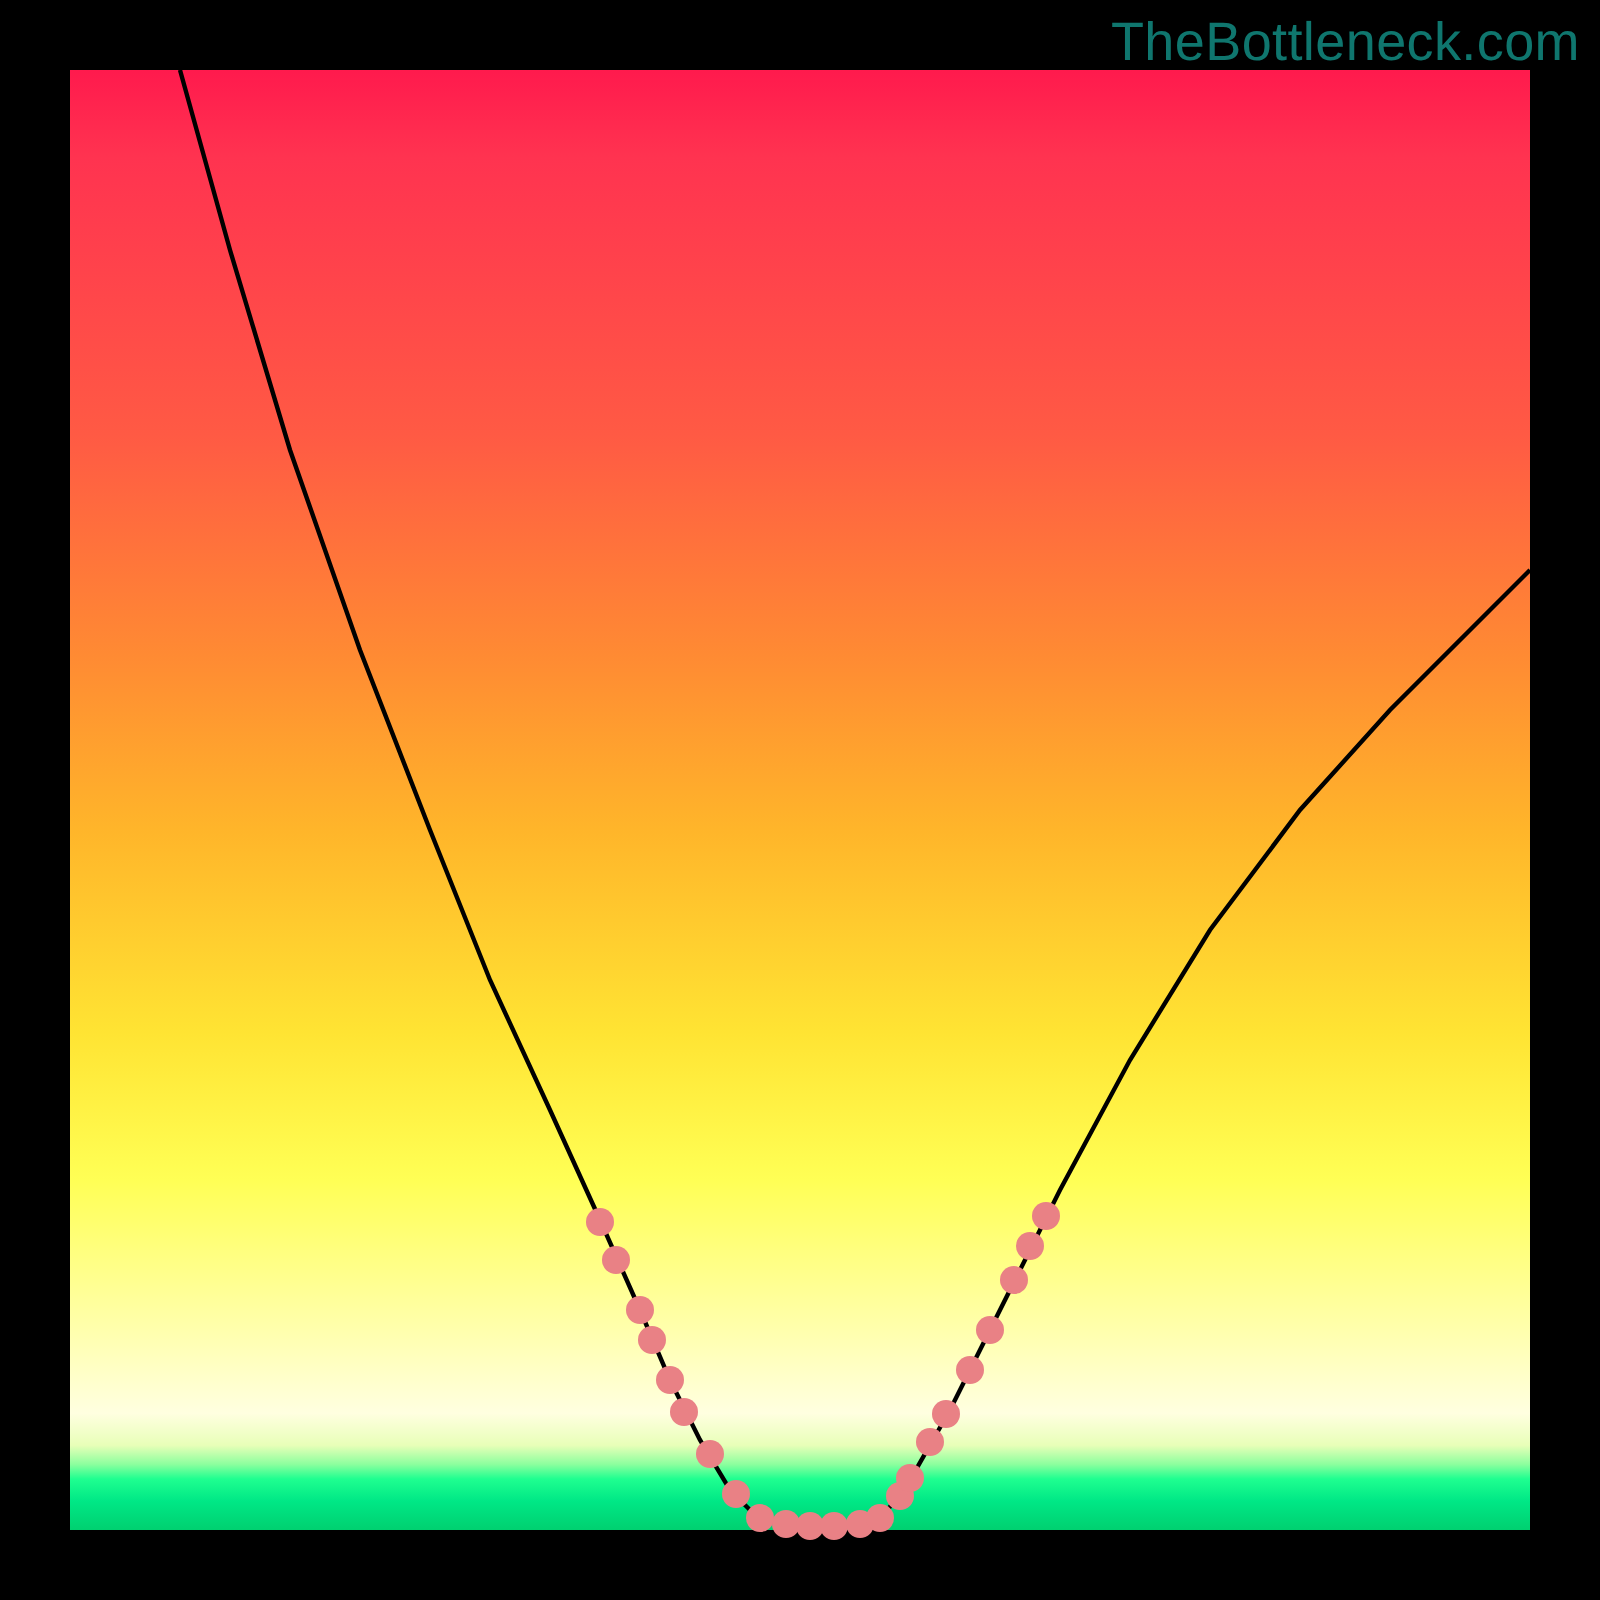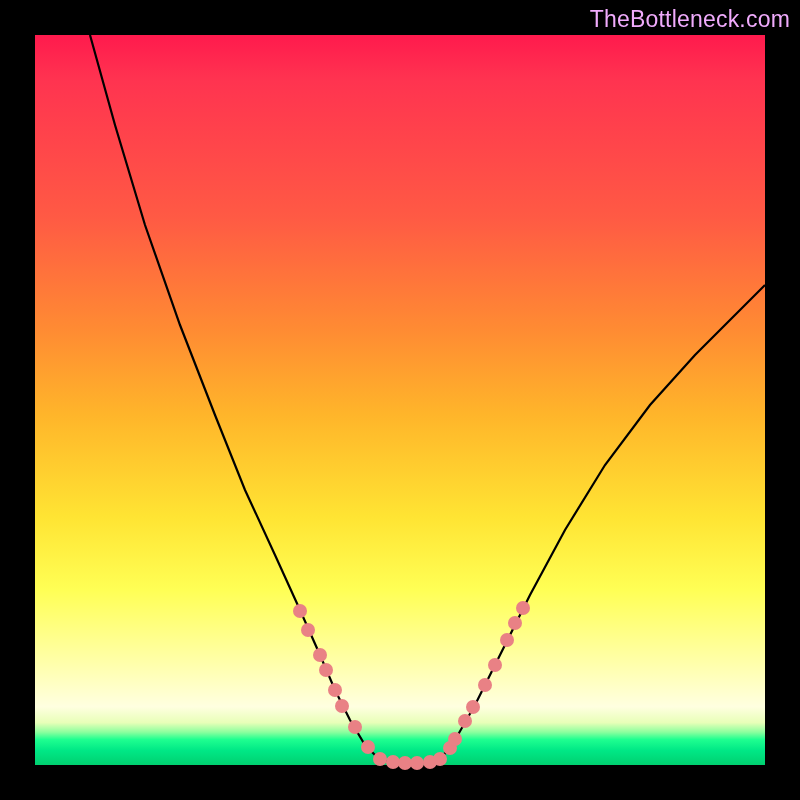--- a/index.html
+++ b/index.html
@@ -41,22 +41,22 @@
         #8cff9e 95.5%,
         #1fff90 96.5%,
         #00e886 98%,
         #00d070 100%
       );
   }
   .watermark {
     position: absolute;
     top: 6px;
     right: 10px;
-    color: #f0abfc;
-    font-size: 23px;
+    color: #0f766e;
+    font-size: 27px;
     font-weight: 500;
     letter-spacing: 0.2px;
     user-select: none;
   }
   svg.curve {
     position: absolute;
     left: 0;
     top: 0;
     width: 730px;
     height: 730px;

